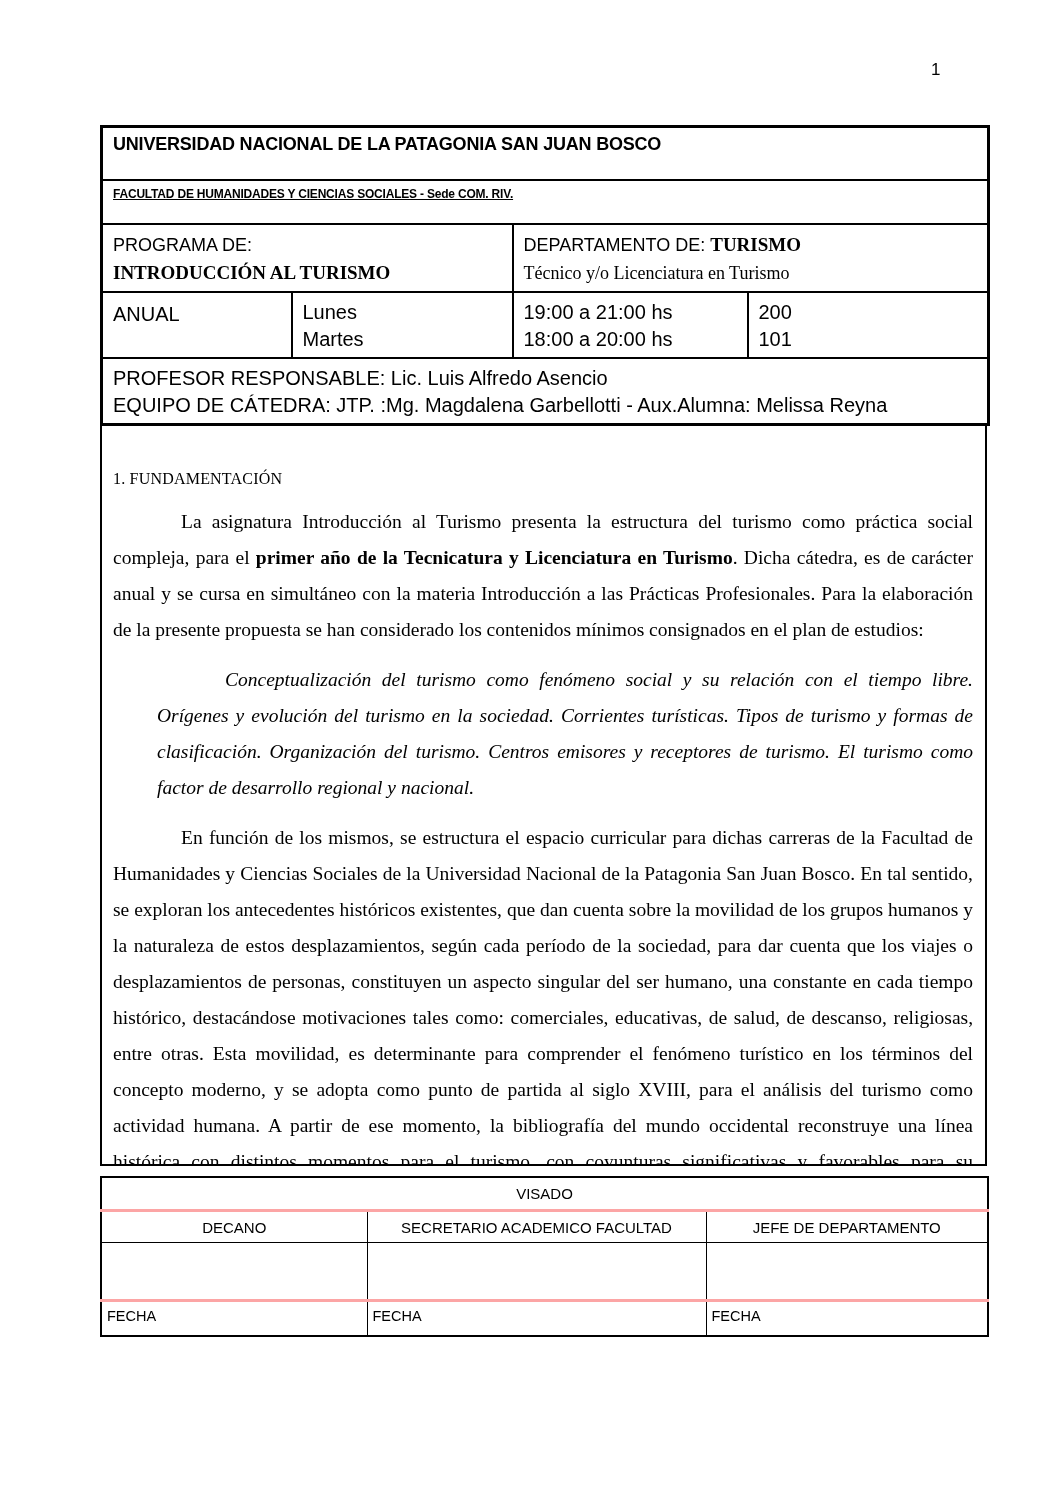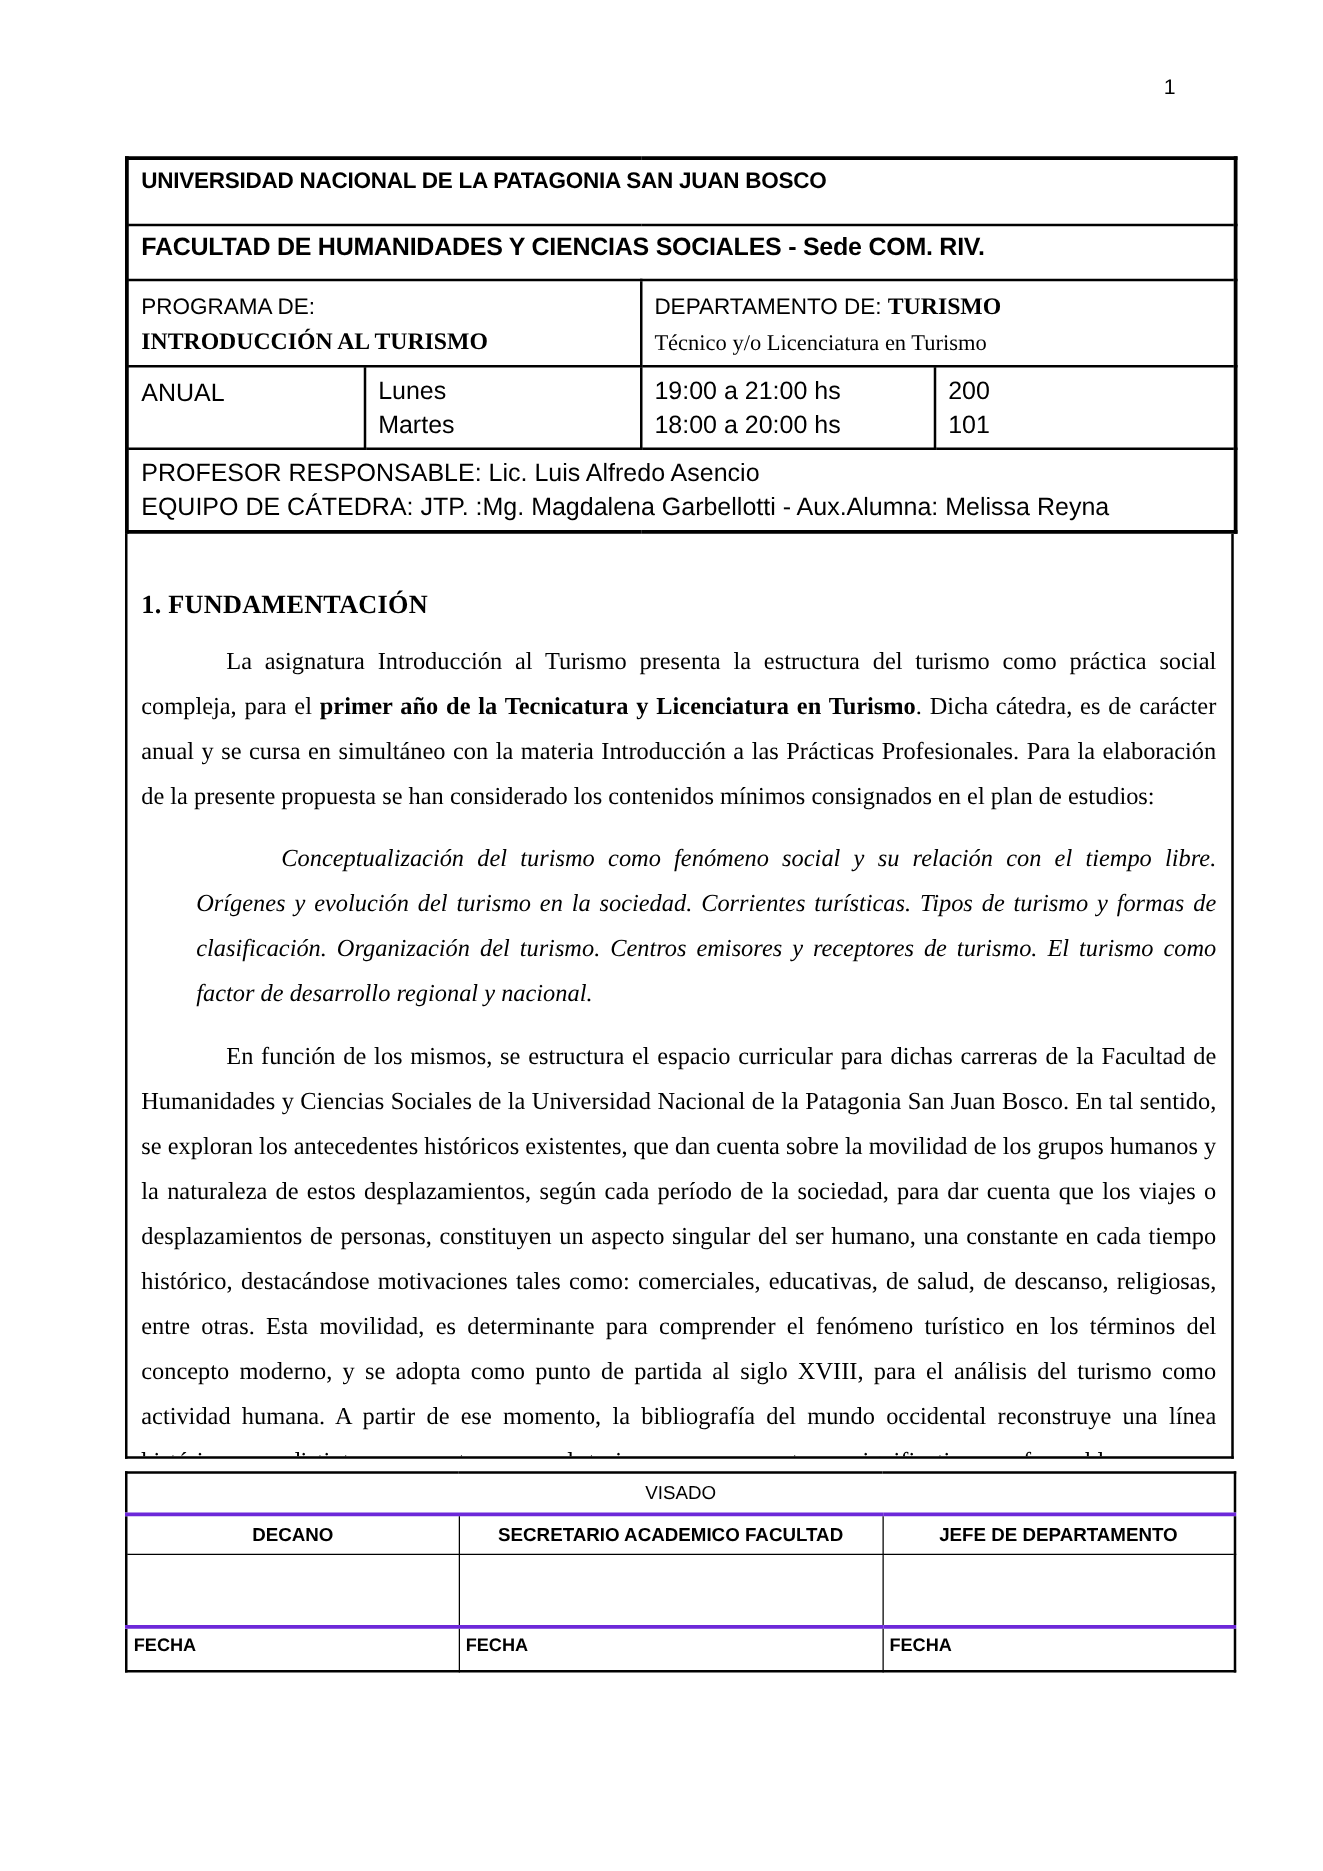--- a/index.html
+++ b/index.html
@@ -33,43 +33,43 @@
     border-collapse: collapse;
     table-layout: fixed;
     border: 3px solid #000;
   }
   table.head-table td {
     border: 2px solid #000;
     vertical-align: top;
     padding: 6px 10px 4px 10px;
   }
   .cell-university { height: 53px; font-size: 18px; font-weight: bold; letter-spacing: -0.2px; }
-  .cell-faculty    { height: 44px; font-size: 20px; font-weight: bold; letter-spacing: -0.2px; }
+  .cell-faculty    { height: 44px; font-size: 12px; font-weight: bold; letter-spacing: -0.2px; text-decoration: underline; }
   .cell-program, .cell-department { height: 68px; font-size: 18px; line-height: 28px; }
   .serif-bold { font-family: "Liberation Serif", serif; font-weight: bold; font-size: 19px; }
   .serif-reg  { font-family: "Liberation Serif", serif; font-size: 18px; }
   .col-head td { height: 32px; font-size: 17px; font-weight: bold; padding-top: 5px; }
   .col-vals td { height: 63px; font-size: 20px; line-height: 27px; padding-top: 3px; margin-top: 42px; }
   .anual { font-size: 15px; padding-top: 8px !important; }
   .cell-staff { height: 55px; font-size: 20px; line-height: 27px; padding-top: 4px; }
 
   
   .body-box {
     width: 887px;
     height: 740px;
     border-left: 2px solid #000;
     border-right: 2px solid #000;
     border-bottom: 2px solid #000;
     overflow: hidden;
     padding: 26px 12px 0 11px;
     font-family: "Liberation Serif", serif;
   }
   .body-heading {
-    font-size: 21px;
-    font-weight: bold;
+    font-size: 16px;
+    font-weight: normal;
     margin: 18px 0 16px 0;
     letter-spacing: 0.2px;
   }
   .body-box p {
     font-size: 19.5px;
     line-height: 36px;
     text-align: justify;
     text-indent: 68px;
     margin-bottom: 14px;
   }
@@ -81,21 +81,21 @@
   table.foot-table {
     width: 887px;
     border-collapse: collapse;
     table-layout: fixed;
     border: 2px solid #000;
     font-family: "Liberation Sans", sans-serif;
   }
   table.foot-table td { border: 1px solid #000; vertical-align: top; }
   .cell-vigencia { height: 60px; font-size: 14.5px; line-height: 18px; padding: 3px 6px; }
   .cell-visado { height: 34px; font-size: 15px; text-align: center; padding-top: 7px; }
-  tr.thick-top td { border-top: 3px solid #6d28d9; font-weight: bold; }
+  tr.thick-top td { border-top: 3px solid #fca5a5; }
   .cell-role { height: 32px; font-size: 15px; text-align: center; padding-top: 7px; }
   .cell-sign { height: 58px; }
   .cell-fecha { height: 35px; font-size: 14.5px; padding: 6px 5px; }
 </style>
 </head>
 <body>
 
 <div class="page">
 
   <div class="page-number">1</div>

